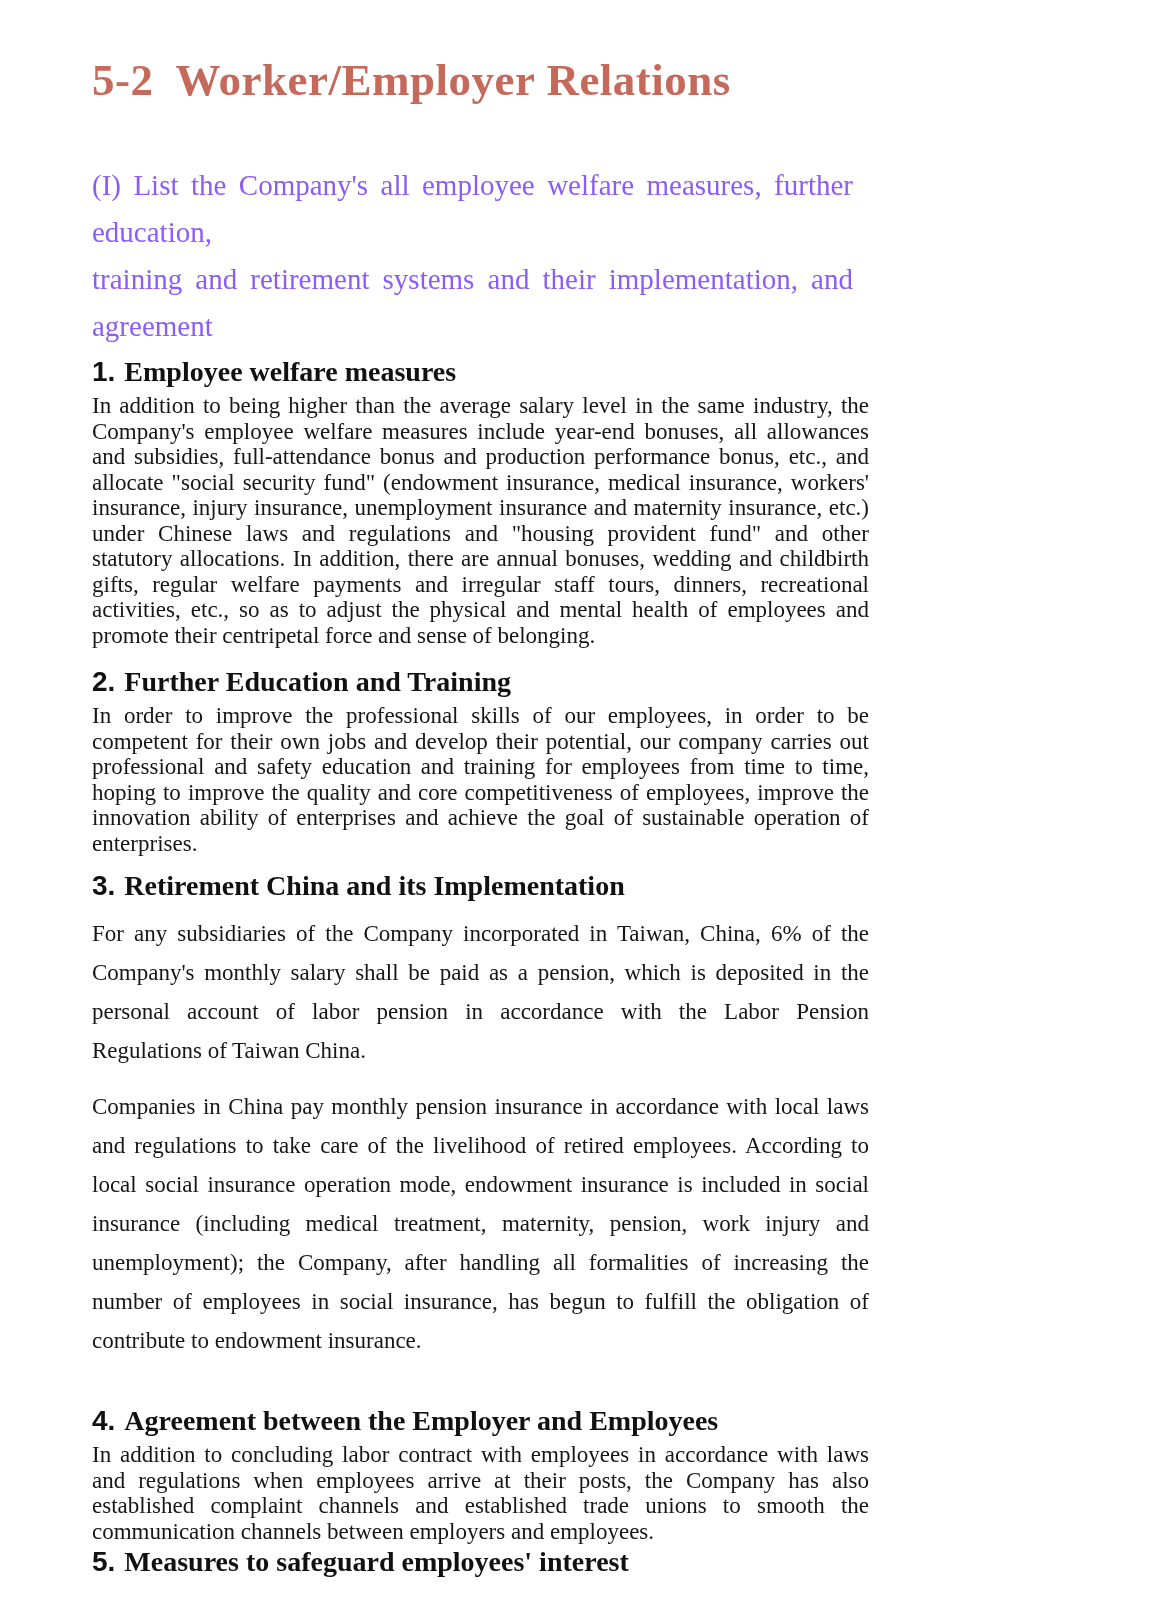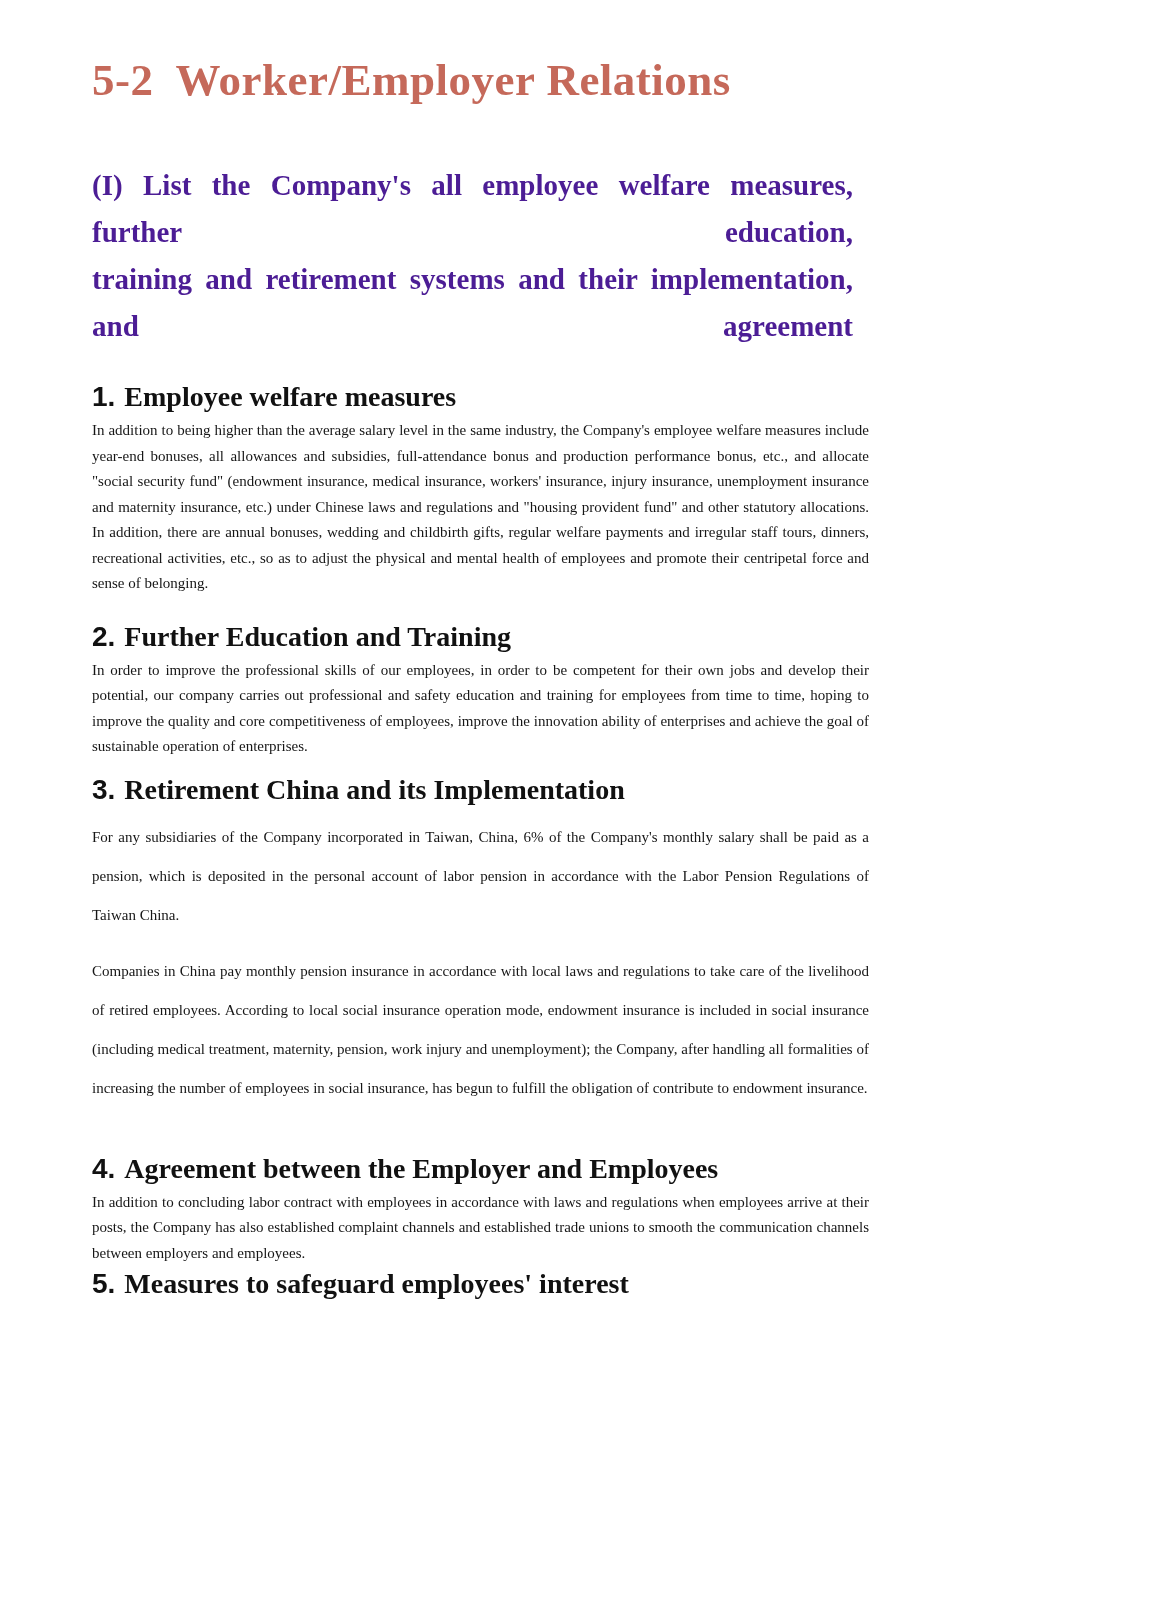--- a/index.html
+++ b/index.html
@@ -26,48 +26,48 @@
     color: #c5695a;
     letter-spacing: 0.5px;
     white-space: nowrap;
   }
   .doc-title .title-num {
     margin-right: 22px;
   }
   .intro-heading {
     margin: 57px 16px 0 0;
     font-size: 29px;
-    font-weight: bold;
-    color: #4c1d95;
+    font-weight: normal;
+    color: #8b5cf6;
   }
   .intro-line {
     line-height: 47px;
     text-align: justify;
     text-align-last: justify;
   }
   .section { margin: 0; }
-  .sec-1 { margin-top: 29px; }
-  .sec-2 { margin-top: 22px; }
+  .sec-1 { margin-top: 4px; }
+  .sec-2 { margin-top: 16px; }
   .sec-3 { margin-top: 12px; }
   .sec-4 { margin-top: 43px; }
   .sec-5 { }
   .sec-heading {
     margin: 0;
     font-size: 28px;
     line-height: 36px;
     font-weight: bold;
     color: #111111;
   }
   .sec-num {
     font-family: "Liberation Sans", sans-serif;
     margin-right: 9px;
   }
   .body-p {
     margin: 3px 0 0 0;
-    font-size: 15px;
+    font-size: 23px;
     line-height: 25.5px;
     text-align: justify;
     color: #161616;
   }
   .sec-3 .body-p {
     line-height: 39px;
     margin-top: 10px;
   }
   .sec-3 .body-p + .body-p {
     margin-top: 17px;

